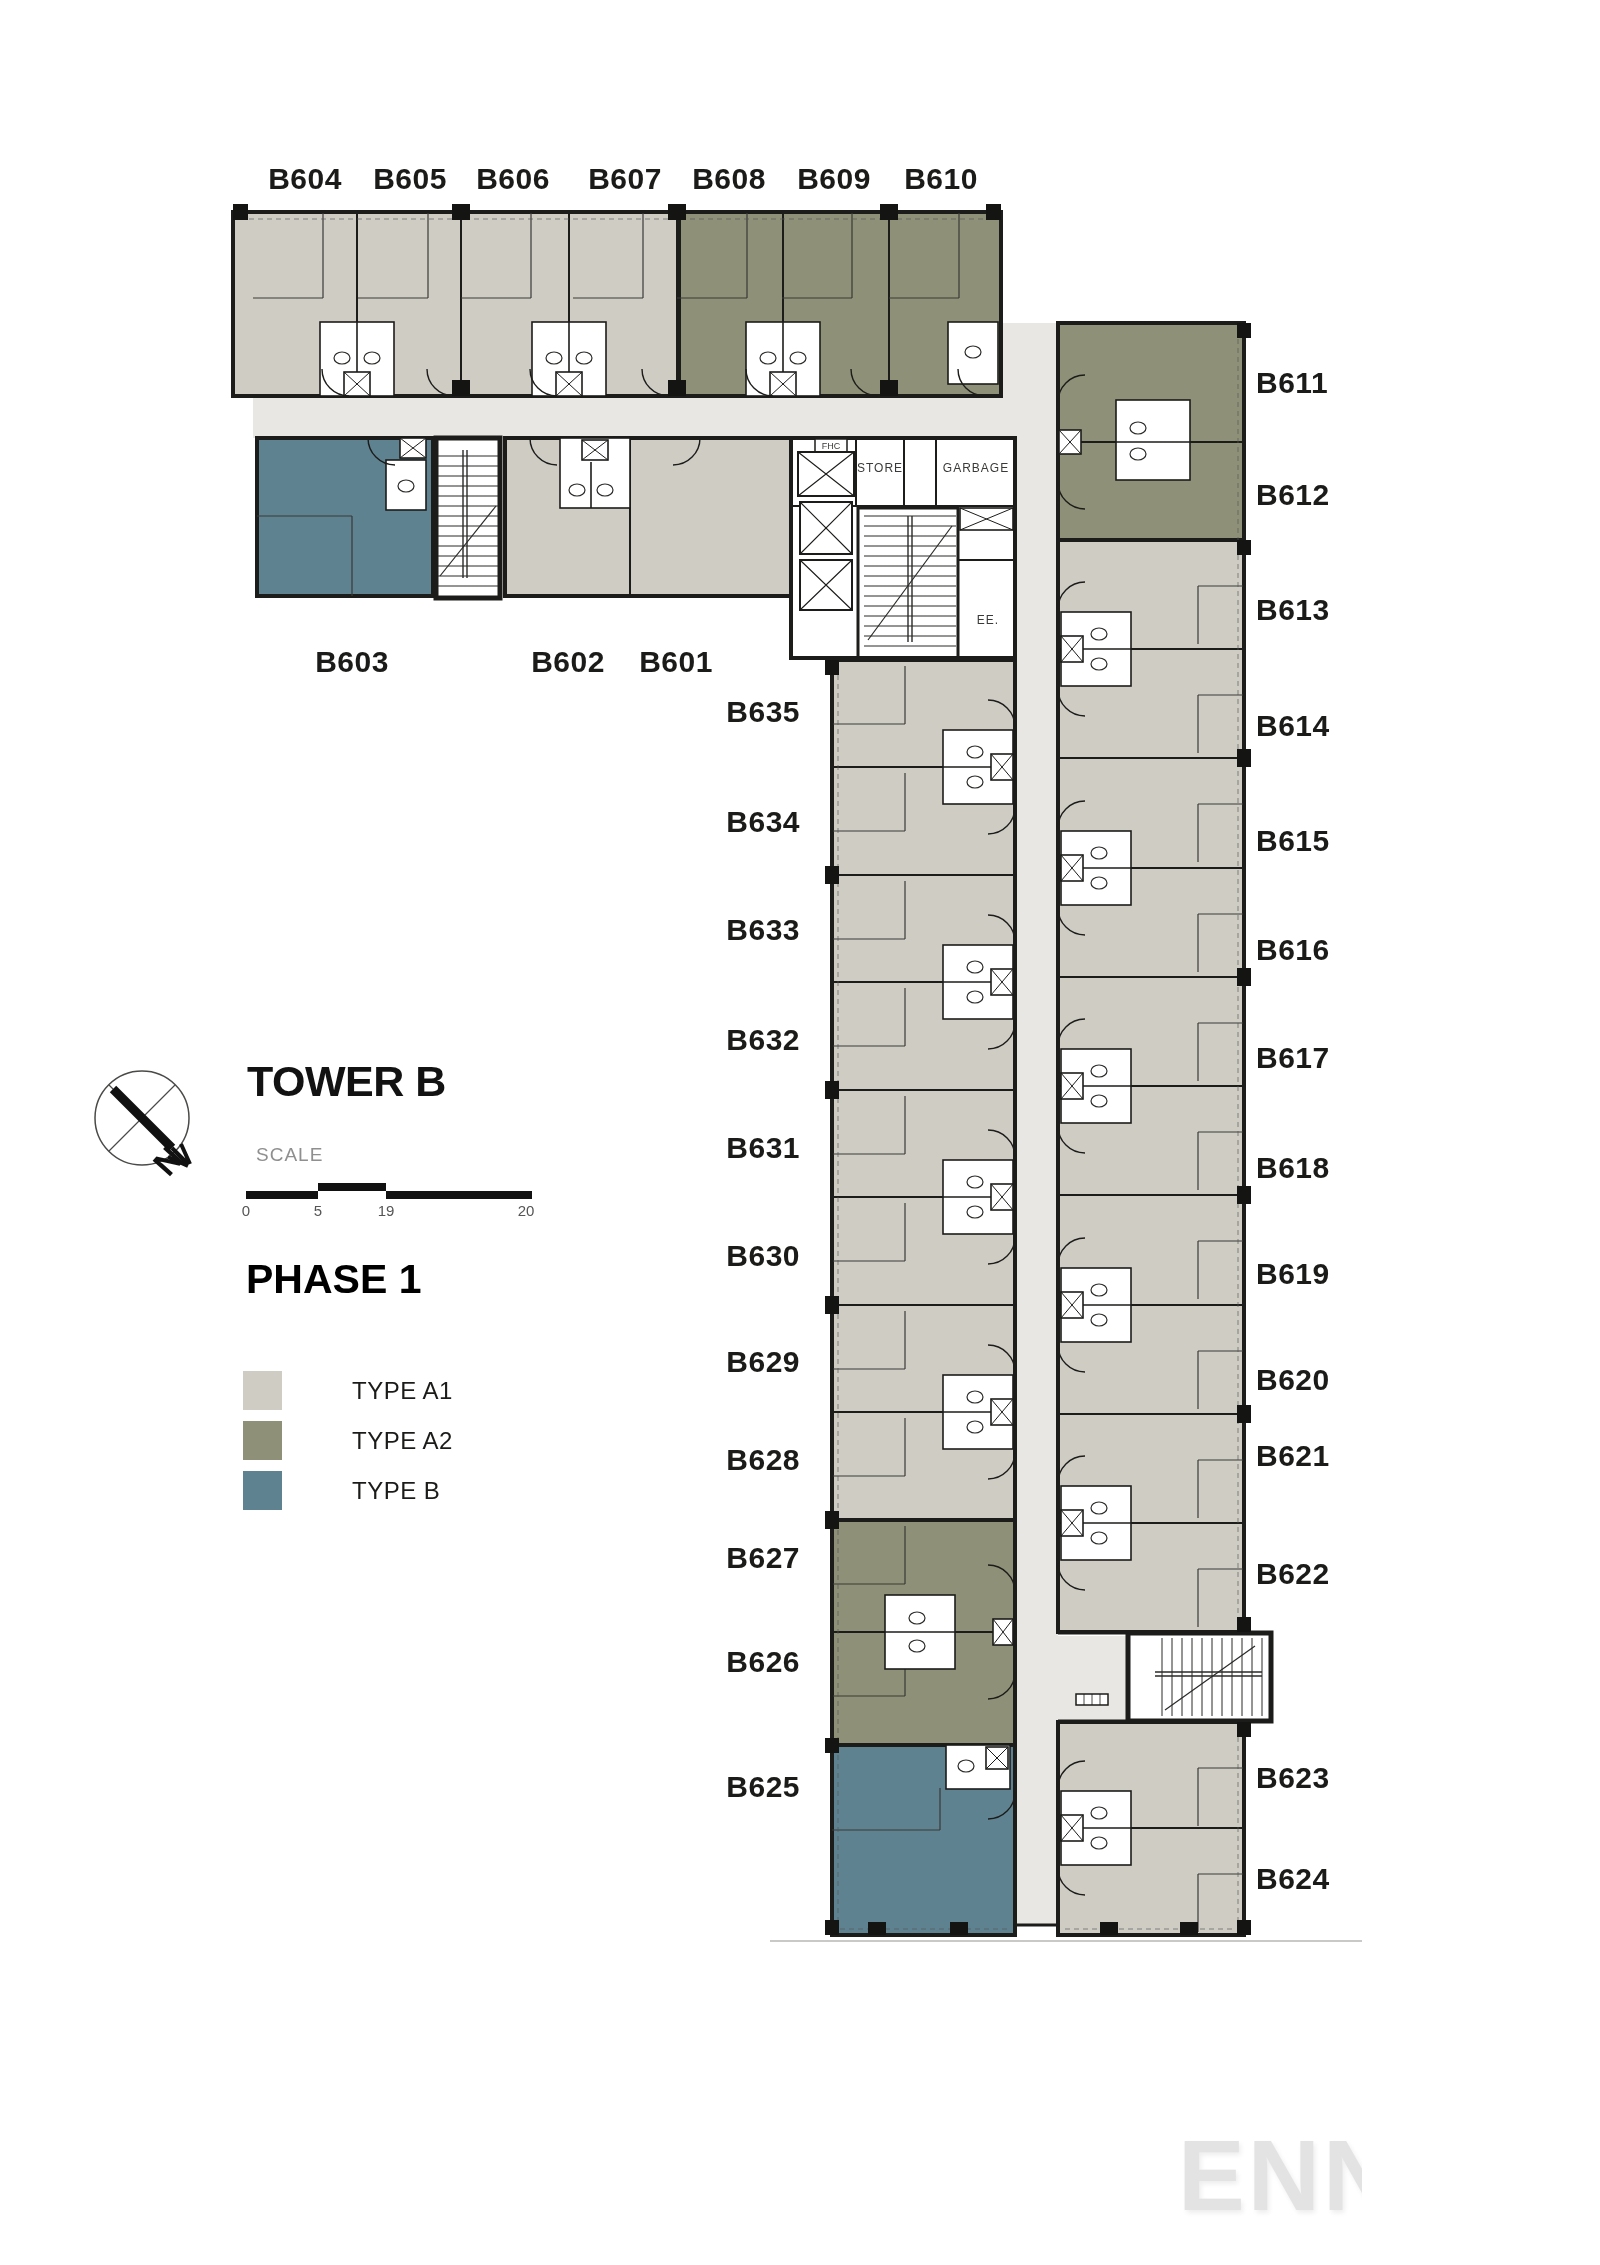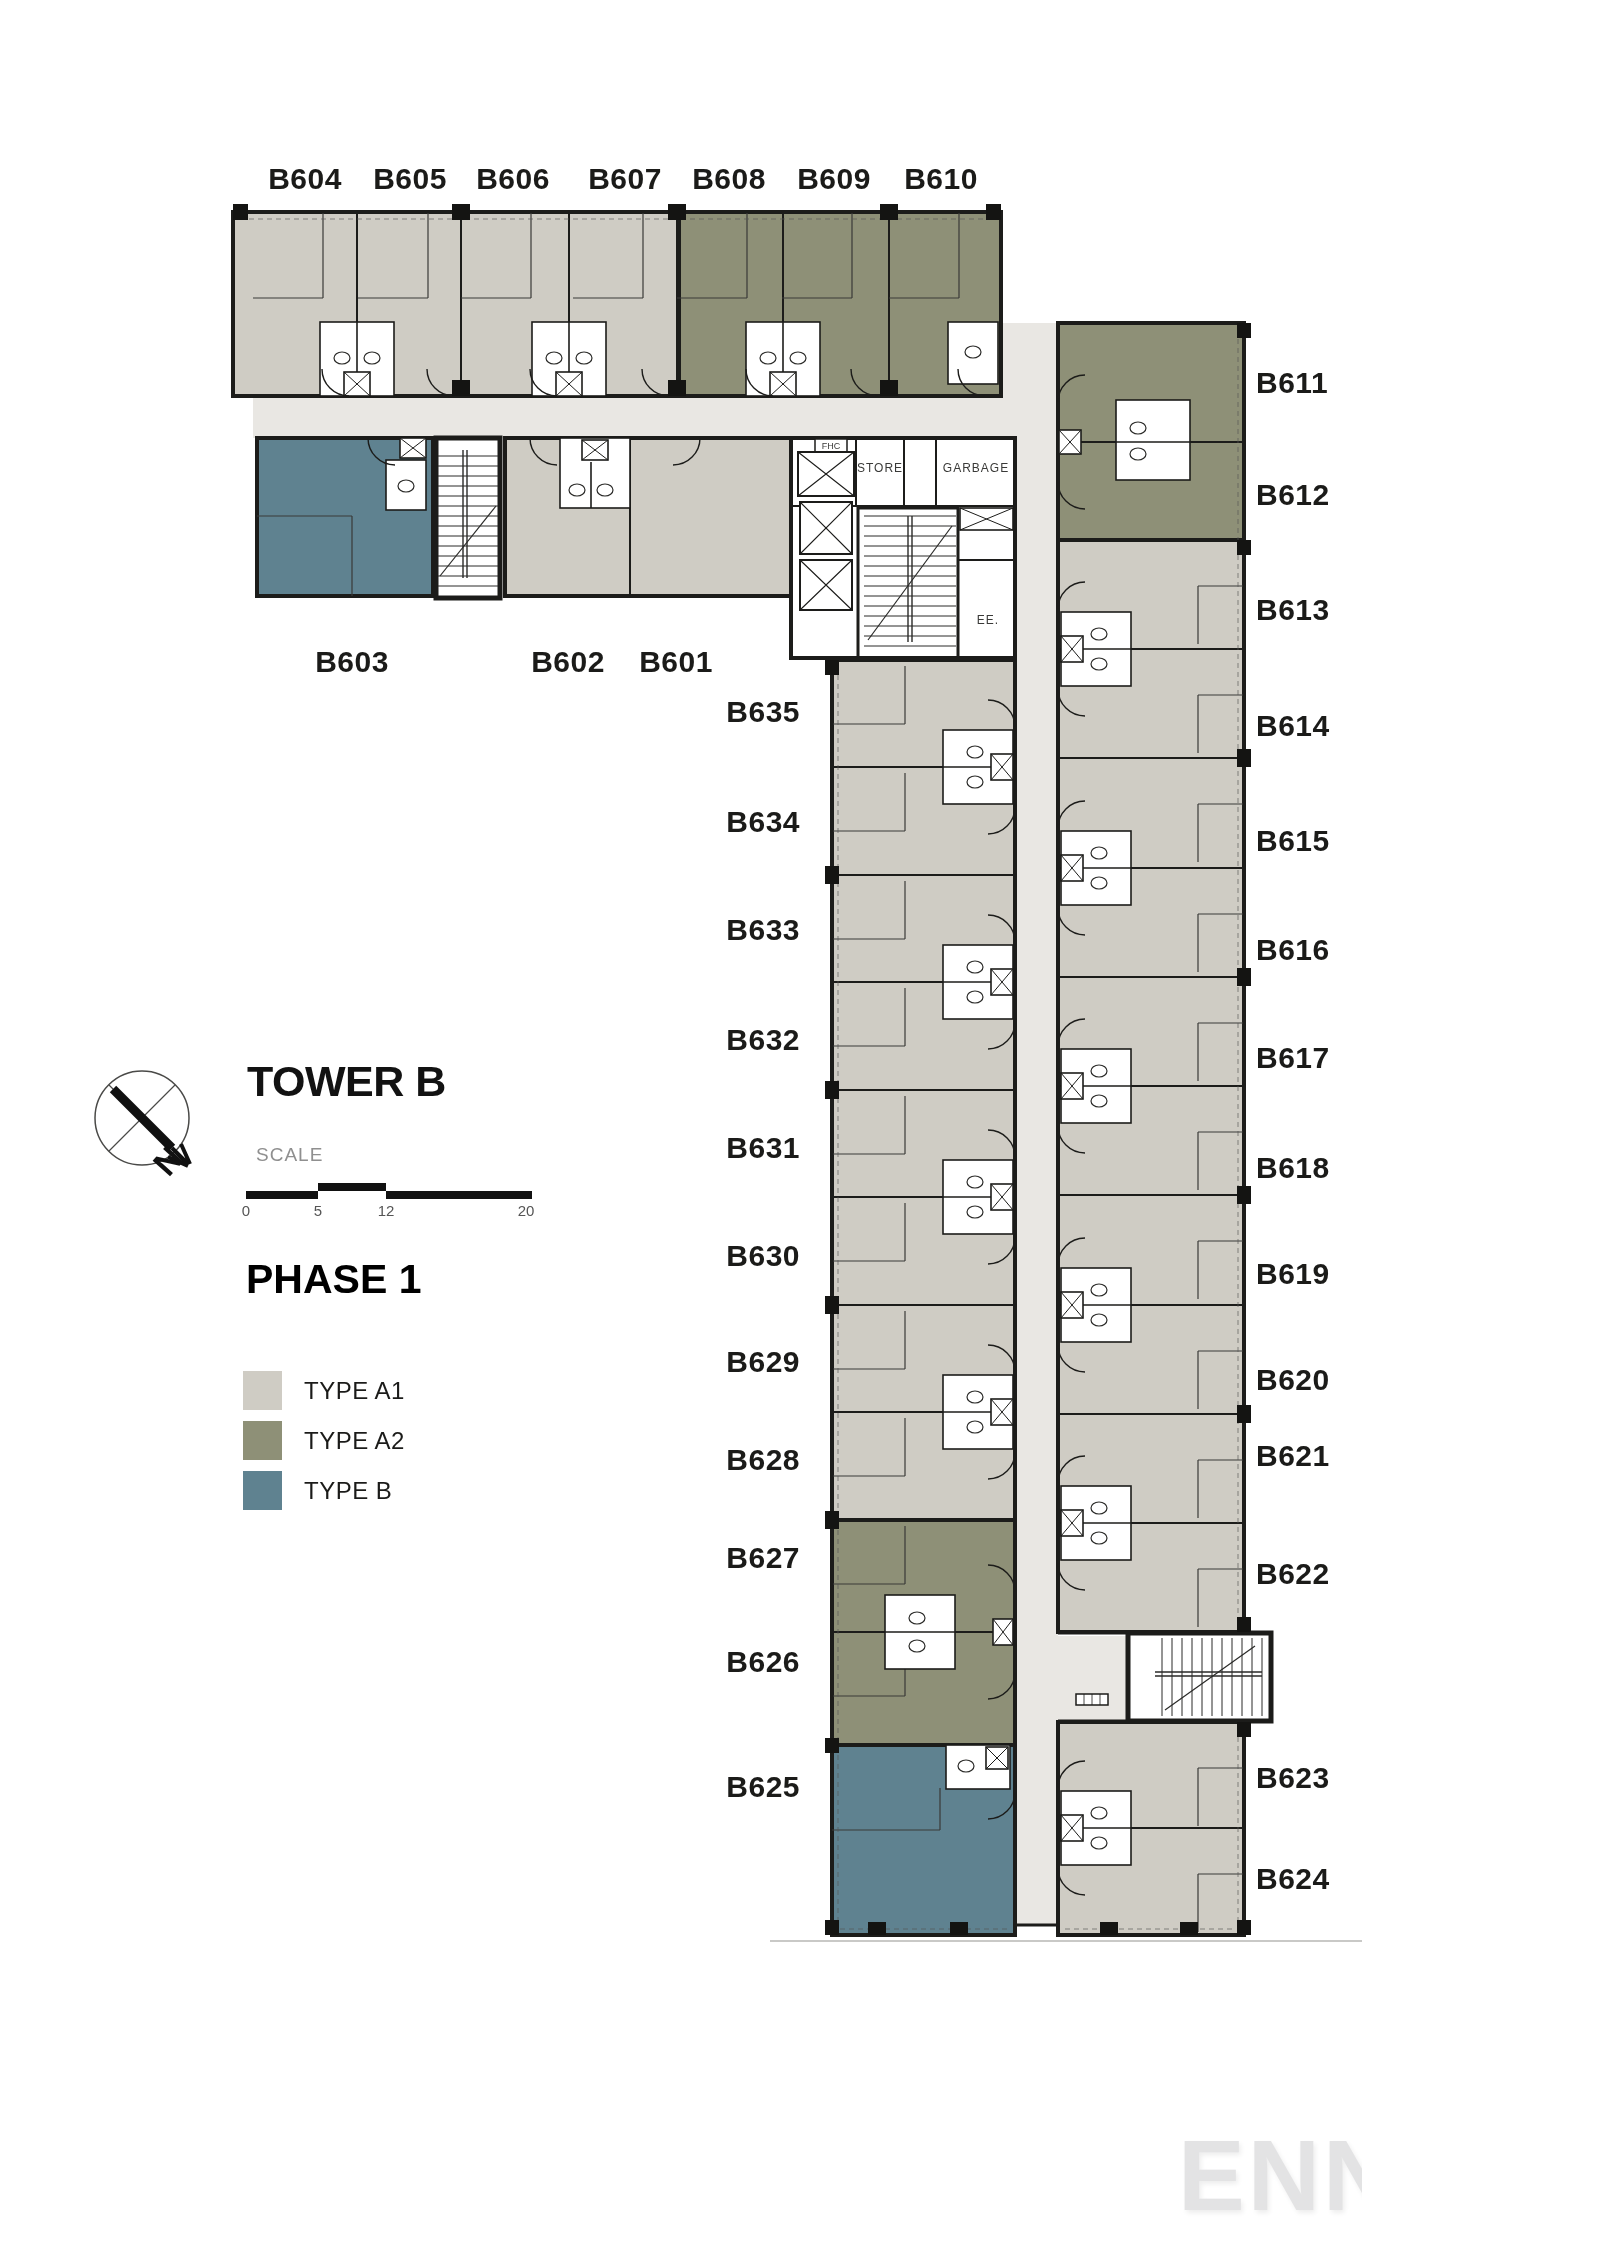--- a/index.html
+++ b/index.html
@@ -25,21 +25,21 @@
   .tick{position:absolute;top:19px;width:26px;text-align:center;font-size:15px;color:#555;}
   .t0{left:-13px;}.t5{left:59px;}.t10{left:127px;}.t20{left:267px;}
   .phase{position:absolute;left:246px;top:1256px;font-size:41px;font-weight:bold;color:#000000;}
 
   .legend{position:absolute;left:243px;top:1371px;}
   .lg-row{display:flex;align-items:center;height:39px;margin-bottom:11px;}
   .sw{width:39px;height:39px;margin-right:22px;}
   .sw-a1{background:#cfccc4;}
   .sw-a2{background:#8e9077;}
   .sw-b{background:#5f8290;}
-  .lg-txt{font-size:24px;color:#1b1b19;letter-spacing:.5px;}
+  .lg-txt{font-size:24px;color:#1b1b19;letter-spacing:.5px;margin-left:48px;}
 
   .north{position:absolute;left:80px;top:1056px;}
   .watermark{position:absolute;left:1178px;top:2118px;font-size:100px;font-weight:bold;
              color:#e3e3e4;letter-spacing:3px;text-shadow:2px 3px 5px rgba(0,0,0,0.07);}
 </style>
 </head>
 <body>
 
 <div class="canvas">
 
@@ -449,21 +449,21 @@
   <div class="title">
     <div>TOWER B</div>
   </div>
   <div class="scale-label">SCALE</div>
   <div class="scale-bar">
     <div class="seg seg1"></div>
     <div class="seg seg2"></div>
     <div class="seg seg3"></div>
     <span class="tick t0">0</span>
     <span class="tick t5">5</span>
-    <span class="tick t10">12</span>
+    <span class="tick t10">19</span>
     <span class="tick t20">20</span>
   </div>
   <div class="phase">PHASE 1</div>
 
   <div class="legend">
     <div class="lg-row">
       <span class="sw sw-a1"></span>
       <span class="lg-txt">TYPE A1</span>
     </div>
     <div class="lg-row">

